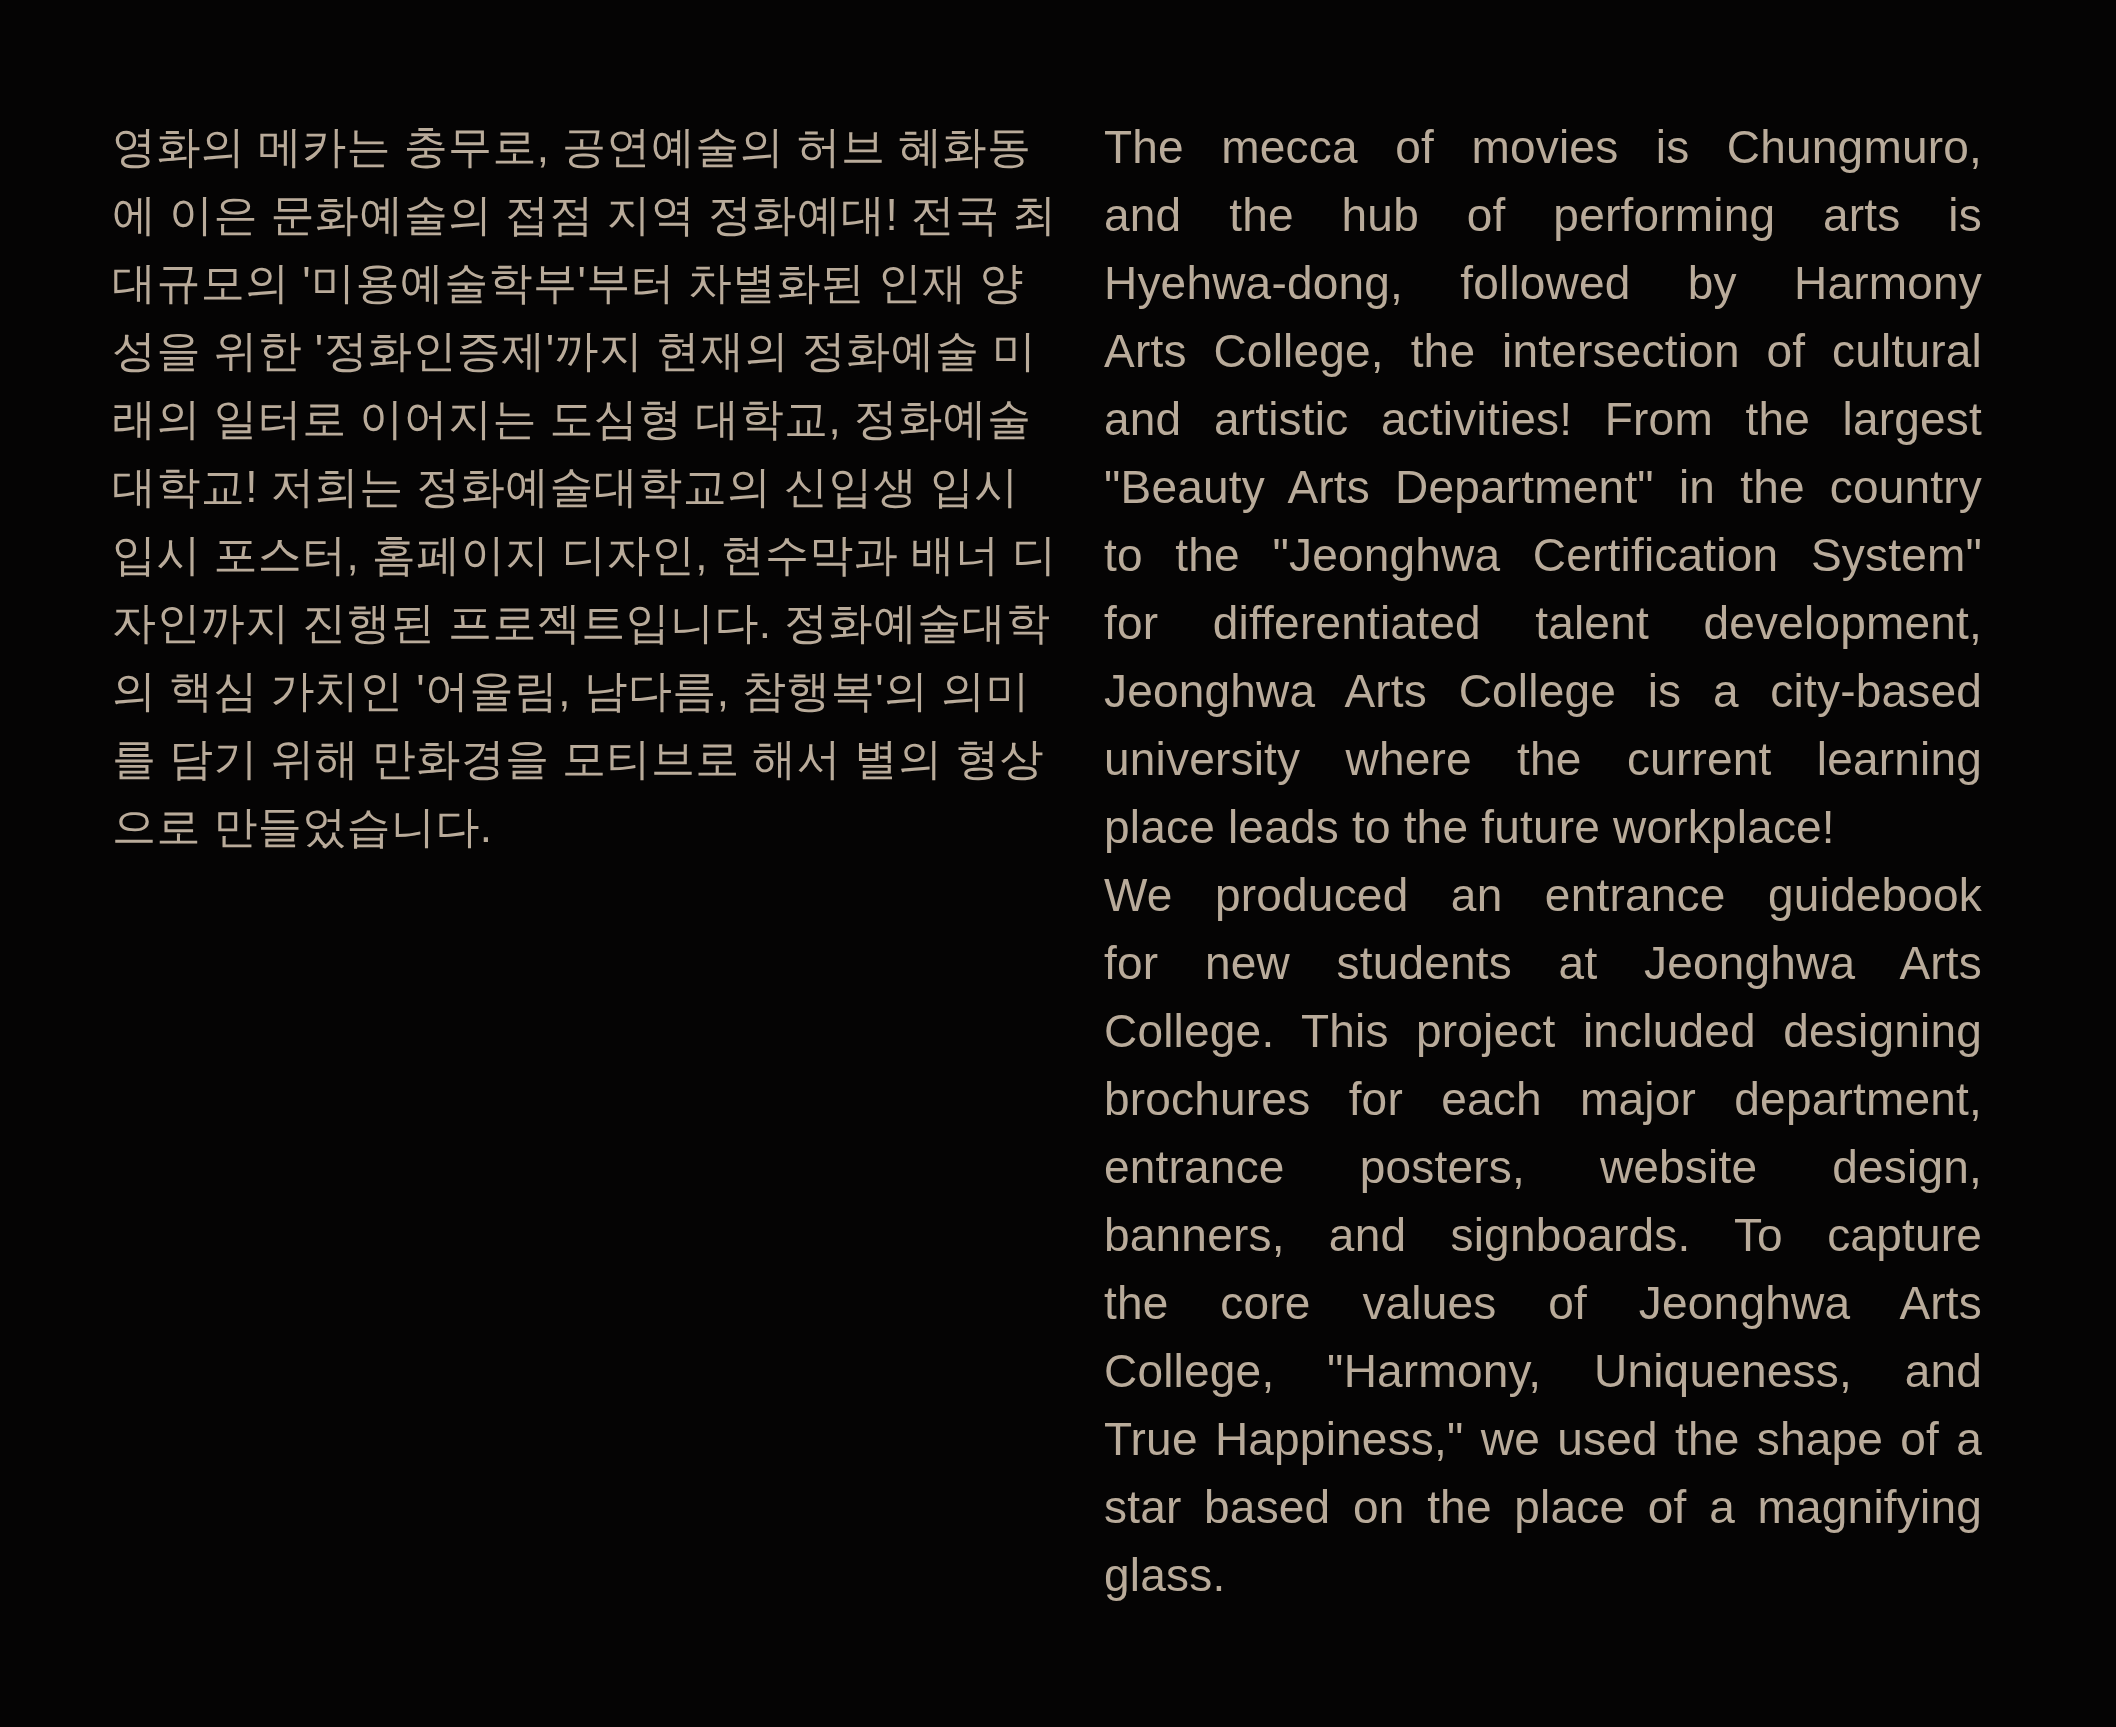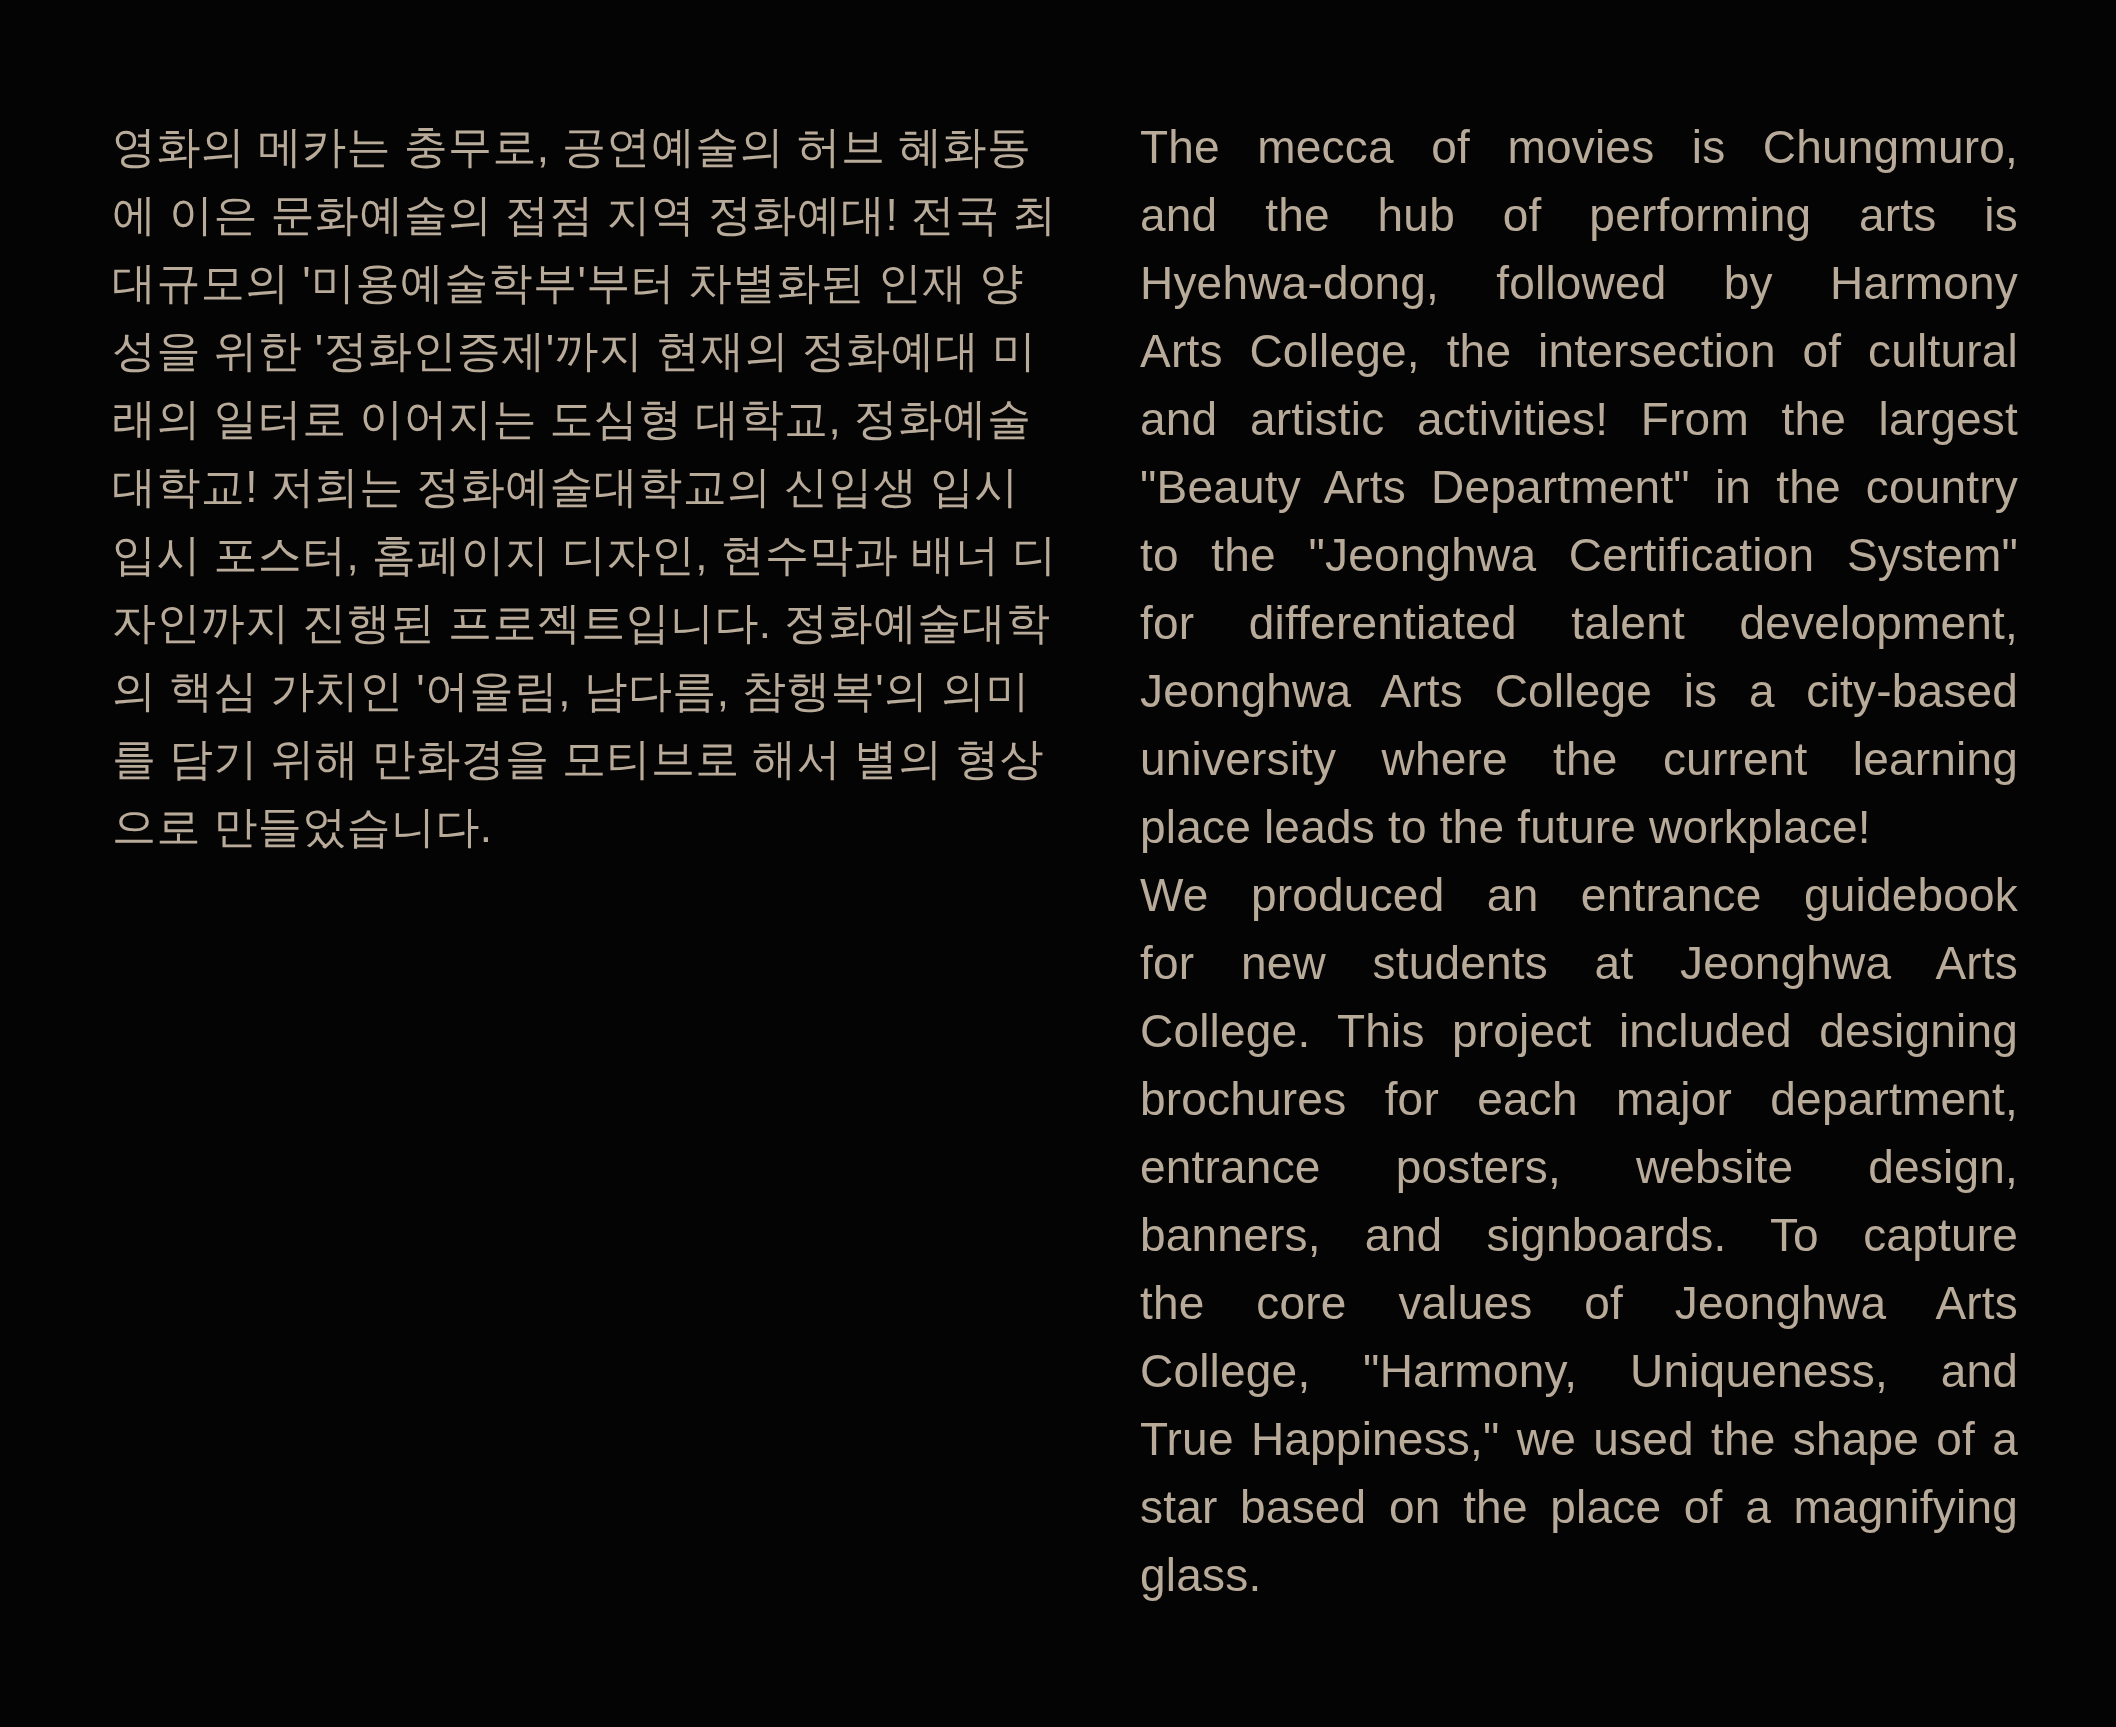--- a/index.html
+++ b/index.html
@@ -35,36 +35,36 @@
     left: 112px;
     width: 886px;
     font-size: 44px;
     line-height: 68px;
     letter-spacing: 0.4px;
   }
   .col-korean .line {
     white-space: nowrap;
   }
   .col-english {
-    left: 1140px;
+    left: 1104px;
     width: 878px;
     font-size: 46px;
     line-height: 68px;
     letter-spacing: 0.2px;
   }
 </style>
 </head>
 <body>
 
 <main>
   <section class="col col-korean" lang="ko">
       <div class="line">영화의 메카는 충무로, 공연예술의 허브 혜화동</div>
       <div class="line">에 이은 문화예술의 접점 지역 정화예대! 전국 최</div>
       <div class="line">대규모의 '미용예술학부'부터 차별화된 인재 양</div>
-      <div class="line">성을 위한 '정화인증제'까지 현재의 정화예대 미</div>
+      <div class="line">성을 위한 '정화인증제'까지 현재의 정화예술 미</div>
       <div class="line">래의 일터로 이어지는 도심형 대학교, 정화예술</div>
       <div class="line">대학교! 저희는 정화예술대학교의 신입생 입시</div>
       <div class="line">입시 포스터, 홈페이지 디자인, 현수막과 배너 디</div>
       <div class="line">자인까지 진행된 프로젝트입니다. 정화예술대학</div>
       <div class="line">의 핵심 가치인 '어울림, 남다름, 참행복'의 의미</div>
       <div class="line">를 담기 위해 만화경을 모티브로 해서 별의 형상</div>
       <div class="line para-end">으로 만들었습니다.</div>
     </section>
 
   <section class="col col-english" lang="en">

